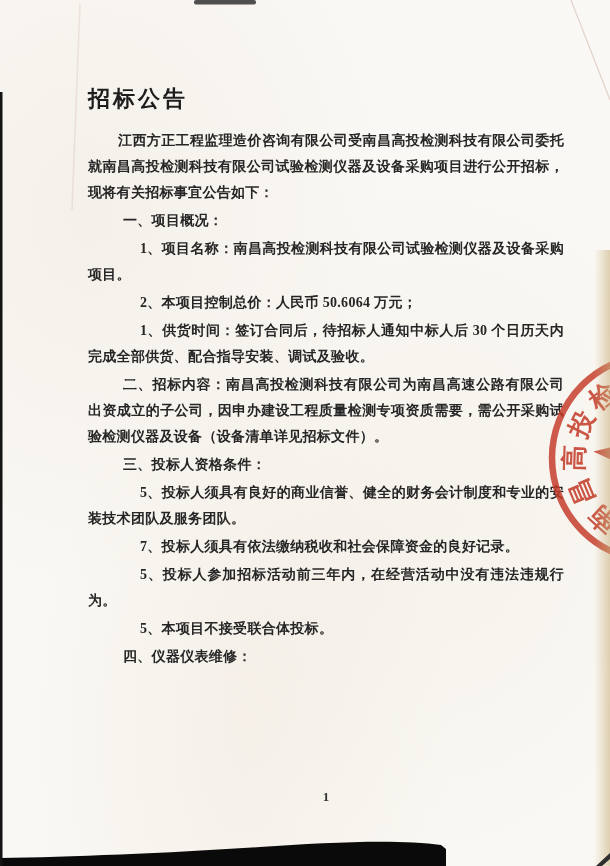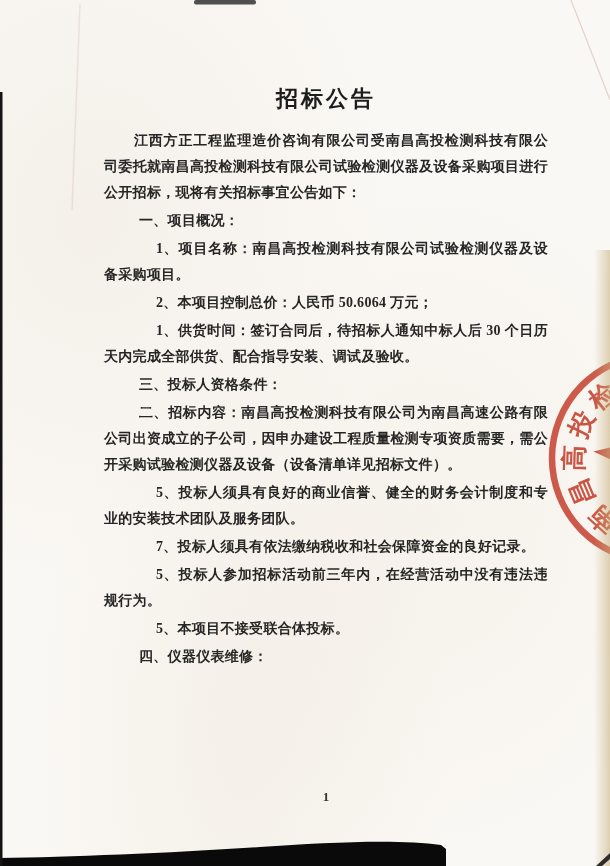--- a/index.html
+++ b/index.html
@@ -8,25 +8,25 @@
     font-family:"Liberation Serif","DejaVu Serif",serif;
     background:
       radial-gradient(ellipse at 15% 25%, rgba(221,205,190,0.20), transparent 40%),
       radial-gradient(ellipse at 70% 60%, rgba(224,210,190,0.16), transparent 45%),
       radial-gradient(ellipse at 40% 85%, rgba(220,203,180,0.18), transparent 40%),
       #faf8f4;
   }
   .page{position:absolute;inset:0;overflow:hidden;}
   .content{position:absolute;left:88px;right:46px;top:0;color:#262626;}
   .doc-title{
-    margin:84px 0 14px;text-align:center;
+    margin:84px 0 14px;
     font-size:22px;font-weight:700;letter-spacing:3px;color:#1d1d1d;
   }
   .content p{
-    margin:2px 16px 0;font-size:14px;line-height:26px;font-weight:600;
+    margin:2px 0 0;font-size:14px;line-height:26px;font-weight:600;
     text-align:justify;color:#262626;letter-spacing:0.3px;
   }
   .content p:first-of-type{margin-top:0;}
   .ind-intro{text-indent:30px;}
   .ind-head{text-indent:35px;}
   .ind-item{text-indent:52px;}
   .ind-hang{padding-left:15px;text-indent:37px;}
   .page-number{
     position:absolute;top:789px;left:88px;right:46px;text-align:center;
     font-size:13px;color:#333;font-weight:600;
@@ -43,22 +43,22 @@
 
 <div class="page">
 
   <div class="content">
     <h1 class="doc-title">招标公告</h1>
     <p class="ind-intro">江西方正工程监理造价咨询有限公司受南昌高投检测科技有限公司委托就南昌高投检测科技有限公司试验检测仪器及设备采购项目进行公开招标，现将有关招标事宜公告如下：</p>
     <p class="ind-head">一、项目概况：</p>
     <p class="ind-item">1、项目名称：南昌高投检测科技有限公司试验检测仪器及设备采购项目。</p>
     <p class="ind-item">2、本项目控制总价：人民币 50.6064 万元；</p>
     <p class="ind-item">1、供货时间：签订合同后，待招标人通知中标人后 30 个日历天内完成全部供货、配合指导安装、调试及验收。</p>
+    <p class="ind-head">二、招标内容：南昌高投检测科技有限公司为南昌高速公路有限公司出资成立的子公司，因申办建设工程质量检测专项资质需要，需公开采购试验检测仪器及设备（设备清单详见招标文件）。</p>
     <p class="ind-head">三、投标人资格条件：</p>
-    <p class="ind-head">二、招标内容：南昌高投检测科技有限公司为南昌高速公路有限公司出资成立的子公司，因申办建设工程质量检测专项资质需要，需公开采购试验检测仪器及设备（设备清单详见招标文件）。</p>
     <p class="ind-item">5、投标人须具有良好的商业信誉、健全的财务会计制度和专业的安装技术团队及服务团队。</p>
     <p class="ind-item">7、投标人须具有依法缴纳税收和社会保障资金的良好记录。</p>
     <p class="ind-item">5、投标人参加招标活动前三年内，在经营活动中没有违法违规行为。</p>
     <p class="ind-item">5、本项目不接受联合体投标。</p>
     <p class="ind-head">四、仪器仪表维修：</p>
   </div>
 
   <div class="page-number">1</div>
 
   <svg class="seal" width="230" height="230" viewBox="0 0 230 230">

